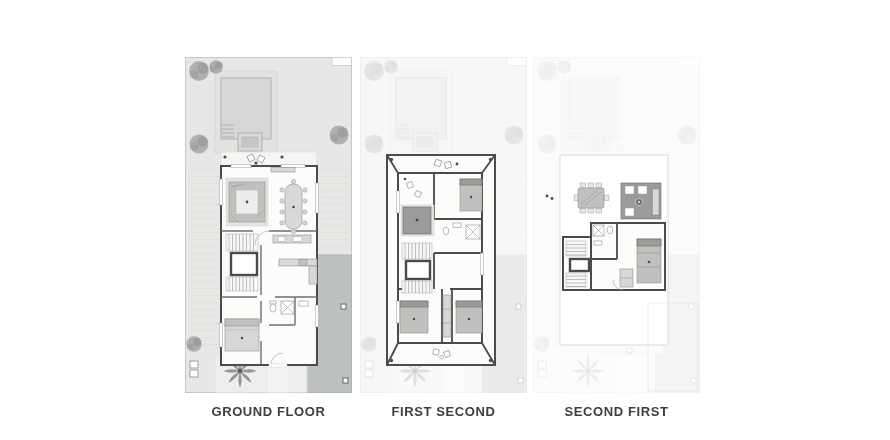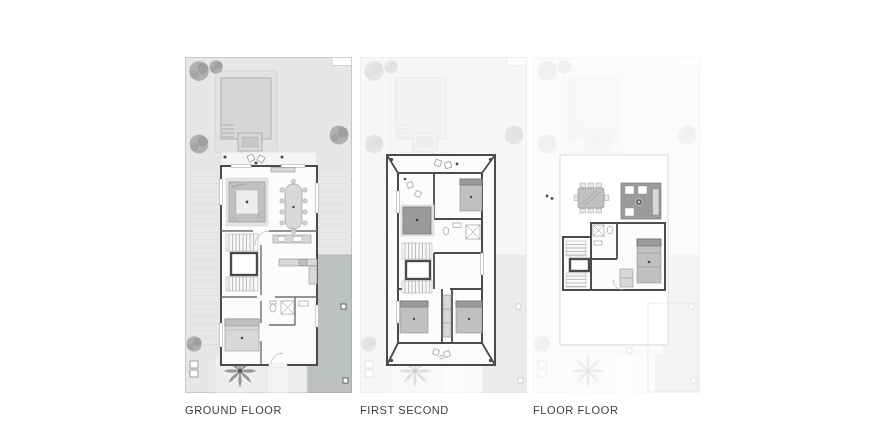--- a/index.html
+++ b/index.html
@@ -1,21 +1,21 @@
 <!DOCTYPE html>
 <html style="--page-bg: #ffffff; --label-color: #3e3e3e; --site-fill: #e7e7e5; --site-border: #c8c8c6; --garden-line: #d8d8d6; --pool-fill: #d8d8d6; --pool-border: #b0b0ae; --pool-dot: #c6c6c4; --tree-fill: #a6a6a4; --tree-dark: #8e8e8c; --driveway-fill: #bdc1c1; --driveway-border: #a9adad; --court-fill: #eeeeec; --wall-dark: #4b4b49; --wall-mid: #6f6f6d; --floor-fill: #fcfcfb; --furn-light: #d8d8d6; --furn-mid: #c0c0be; --furn-dark: #9b9b99; --furn-border: #8f8f8d; --ghost-first: 0.3; --ghost-second: 0.16;"><head>
 <meta charset="utf-8">
 <style>
   html,body{margin:0;padding:0;}
   body{font-family:"Liberation Sans", sans-serif; background:#fff;}
   #stage{position:relative;width:890px;height:440px;background:var(--page-bg,#ffffff);overflow:hidden;}
   .panel{position:absolute;top:57px;width:167px;height:336px;}
   .panel svg{display:block;}
-  .caption-row span{position:absolute;top:404px;width:167px;
-     font-size:11px;font-weight:400;letter-spacing:.6px;color:var(--label-color,#3e3e3e);}
+  .caption-row span{position:absolute;top:404px;width:167px;text-align:center;
+     font-size:13px;font-weight:700;letter-spacing:.6px;color:var(--label-color,#3e3e3e);}
   
   .site{fill:var(--site-fill,#e7e7e5);stroke:var(--site-border,#c8c8c6);stroke-width:1;}
   .notch{fill:#ffffff;stroke:var(--site-border,#c8c8c6);stroke-width:.7;}
   .deck{fill:#e2e2e0;stroke:#cfcfcd;stroke-width:.6;}
   .pool{fill:var(--pool-fill,#d8d8d6);stroke:var(--pool-border,#b0b0ae);stroke-width:1;}
   .pool-inner{fill:var(--pool-dot,#c6c6c4);stroke:var(--pool-border,#b0b0ae);stroke-width:.5;}
   .tree-c{fill:var(--tree-fill,#a6a6a4);opacity:.85;}
   .tree-d{fill:var(--tree-dark,#8e8e8c);opacity:.5;}
   .tree-d2{fill:var(--tree-dark,#8e8e8c);opacity:.35;}
   .palm-leaf{fill:var(--tree-dark,#8e8e8c);opacity:.9;}
@@ -324,16 +324,16 @@
         <path class="arc" d="M90,233 A10,10 0 0 1 80,223"></path>
         <circle class="dot-d" cx="14" cy="139" r="1.4"></circle>
         <circle class="dot-d" cx="19" cy="141.5" r="1.4"></circle>
       </g>
     </svg>
   </div>
 
   <div class="caption-row">
     <span style="left:185px">GROUND FLOOR</span>
     <span style="left:360px">FIRST SECOND</span>
-    <span style="left:533px">FLOOR FLOOR</span>
+    <span style="left:533px">SECOND FIRST</span>
   </div>
 
 </div>
 
 </body></html>

